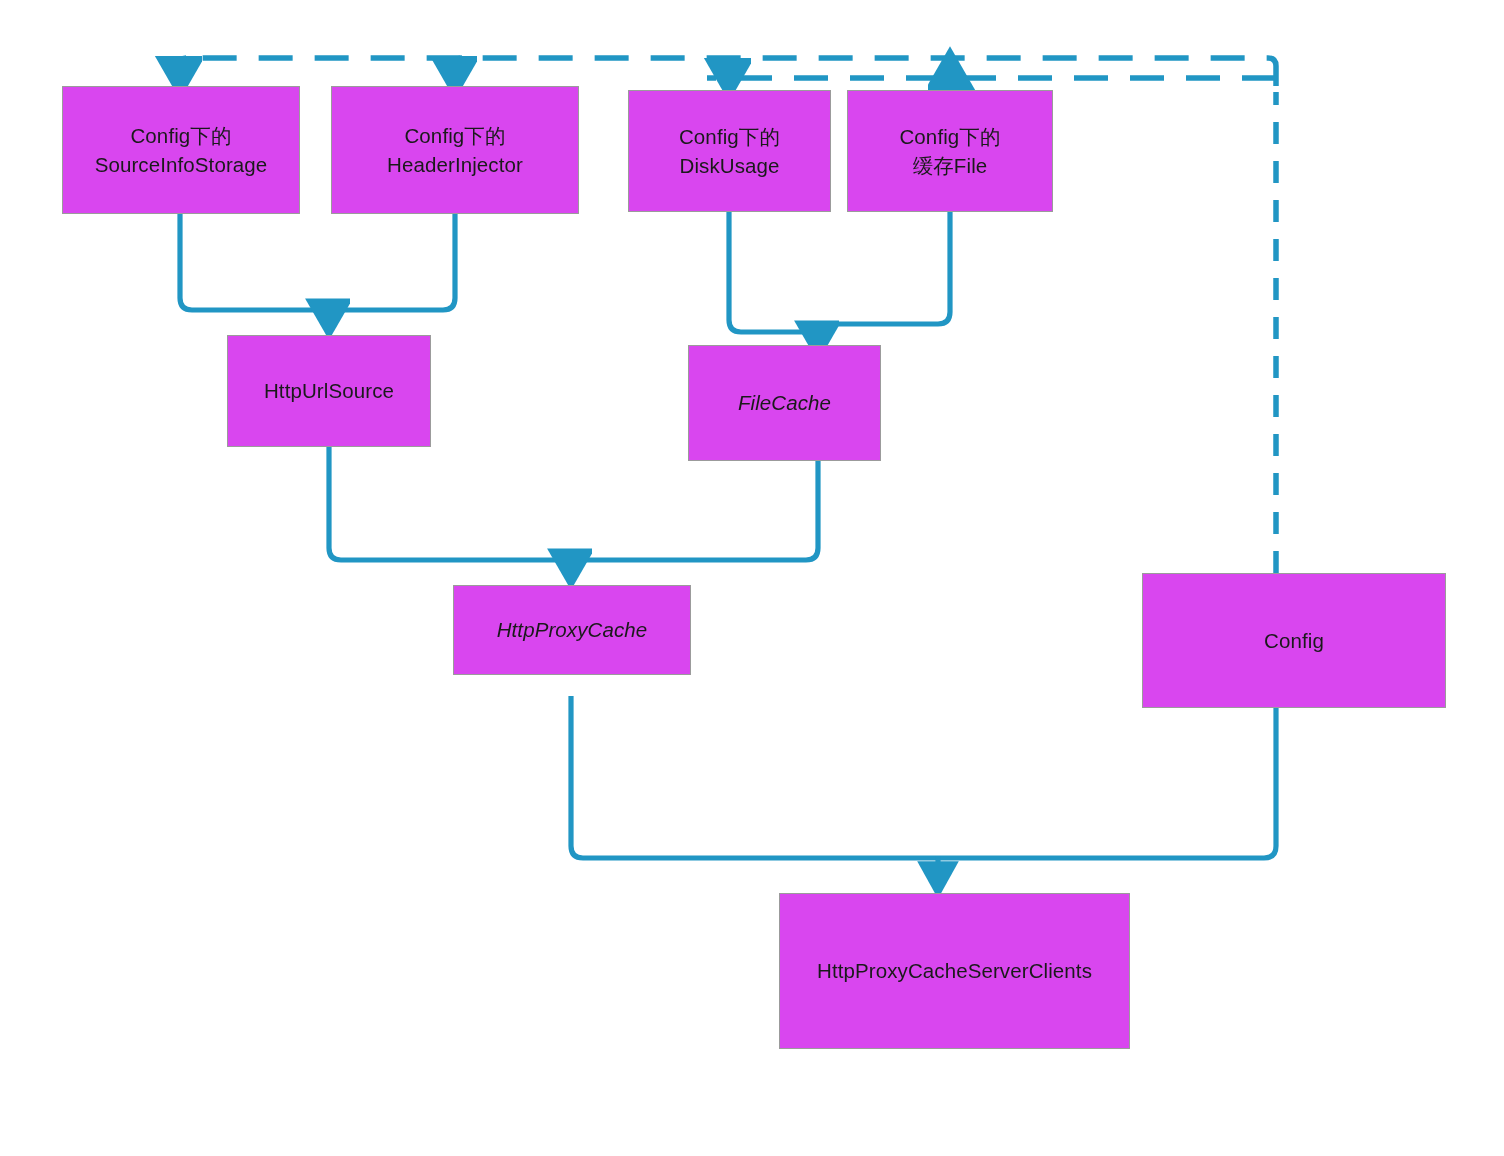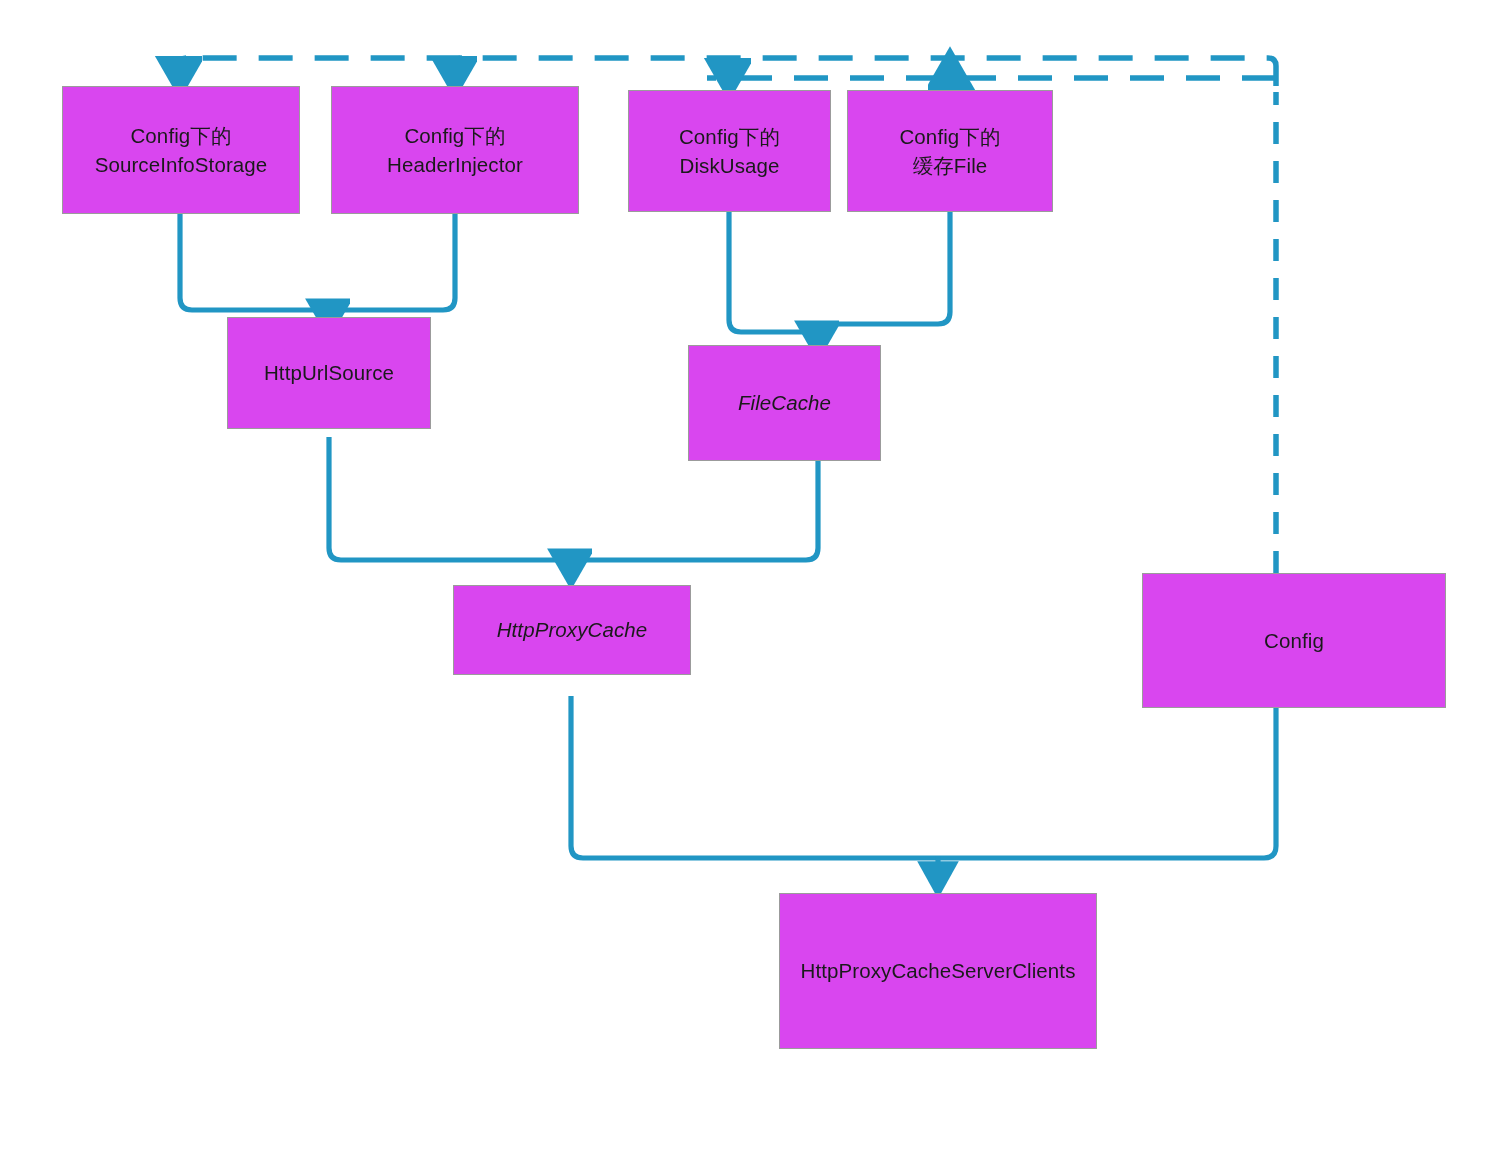--- a/index.html
+++ b/index.html
@@ -143,33 +143,33 @@
   <div class="node" style="left:628px; top:90px; width:203px; height:122px;">
     <span>Config下的
 DiskUsage</span>
   </div>
 
   <div class="node" style="left:847px; top:90px; width:206px; height:122px;">
     <span>Config下的
 缓存File</span>
   </div>
 
-  <div class="node" style="left:227px; top:317px; width:204px; height:112px;">
+  <div class="node" style="left:227px; top:335px; width:204px; height:112px;">
     <span>HttpUrlSource</span>
   </div>
 
   <div class="node" style="left:688px; top:345px; width:193px; height:116px;font-style:italic;">
     <span>FileCache</span>
   </div>
 
   <div class="node" style="left:453px; top:585px; width:238px; height:90px;font-style:italic;">
     <span>HttpProxyCache</span>
   </div>
 
   <div class="node" style="left:1124px; top:573px; width:304px; height:135px;margin-left:18px;">
     <span>Config</span>
   </div>
 
-  <div class="node" style="left:779px; top:893px; width:318px; height:156px;">
+  <div class="node" style="left:779px; top:893px; width:351px; height:156px;">
     <span>HttpProxyCacheServerClients</span>
   </div>
 
 </div>
 
 </body></html>

